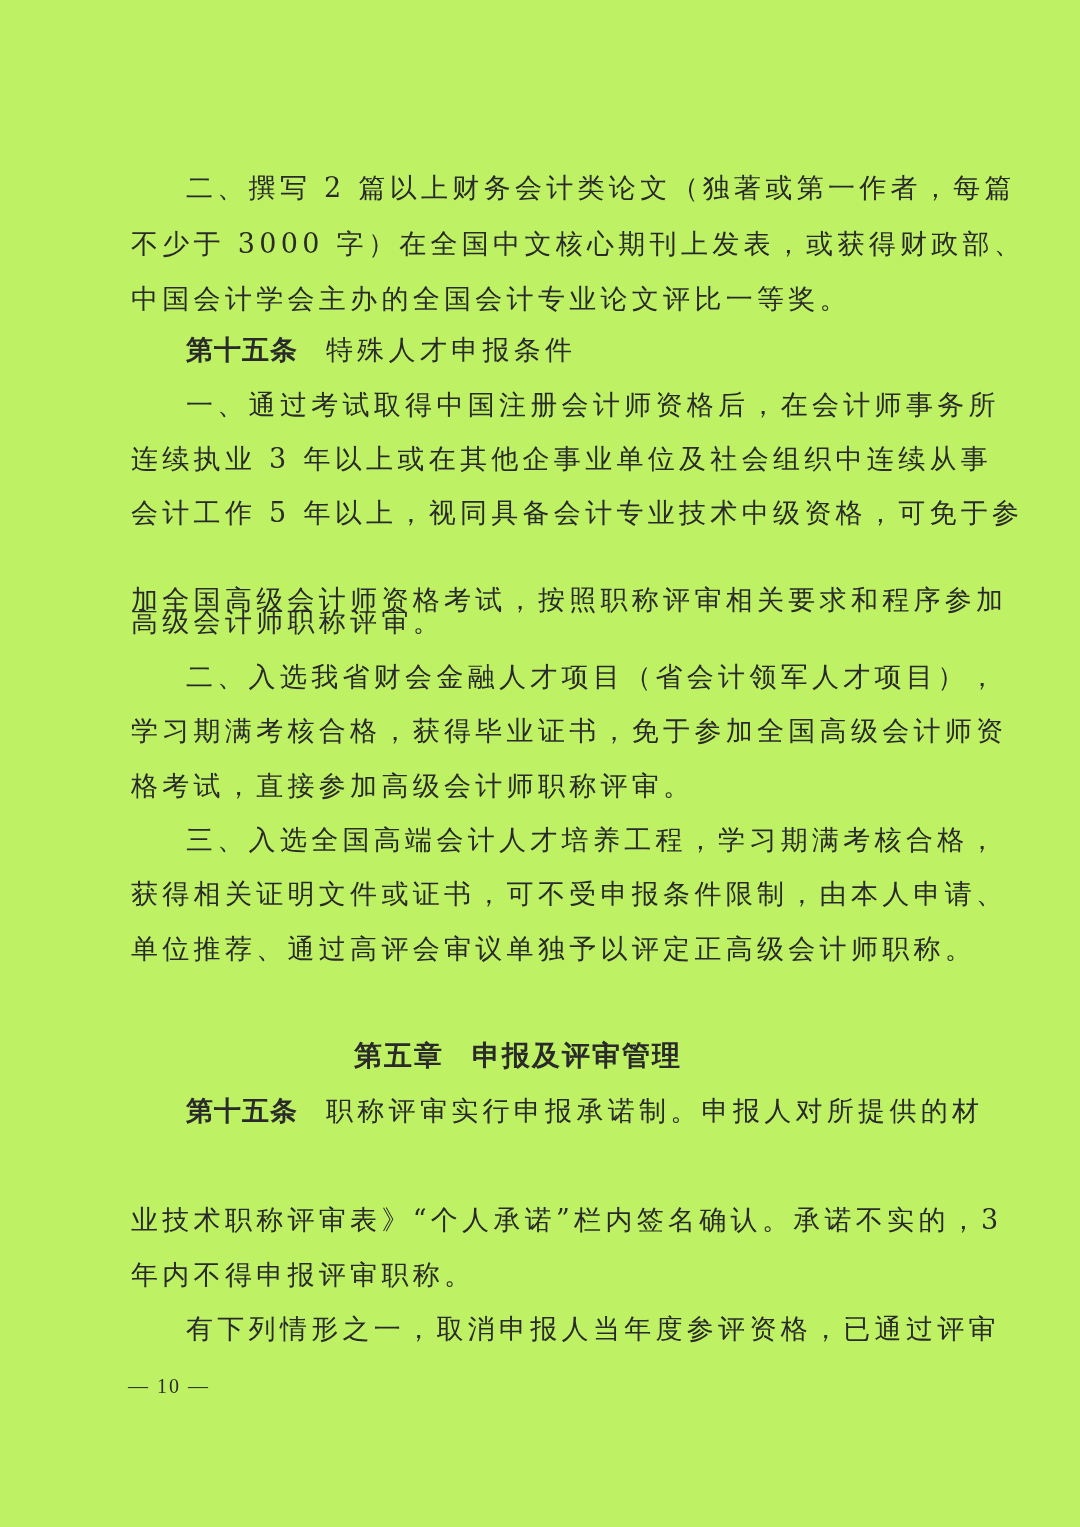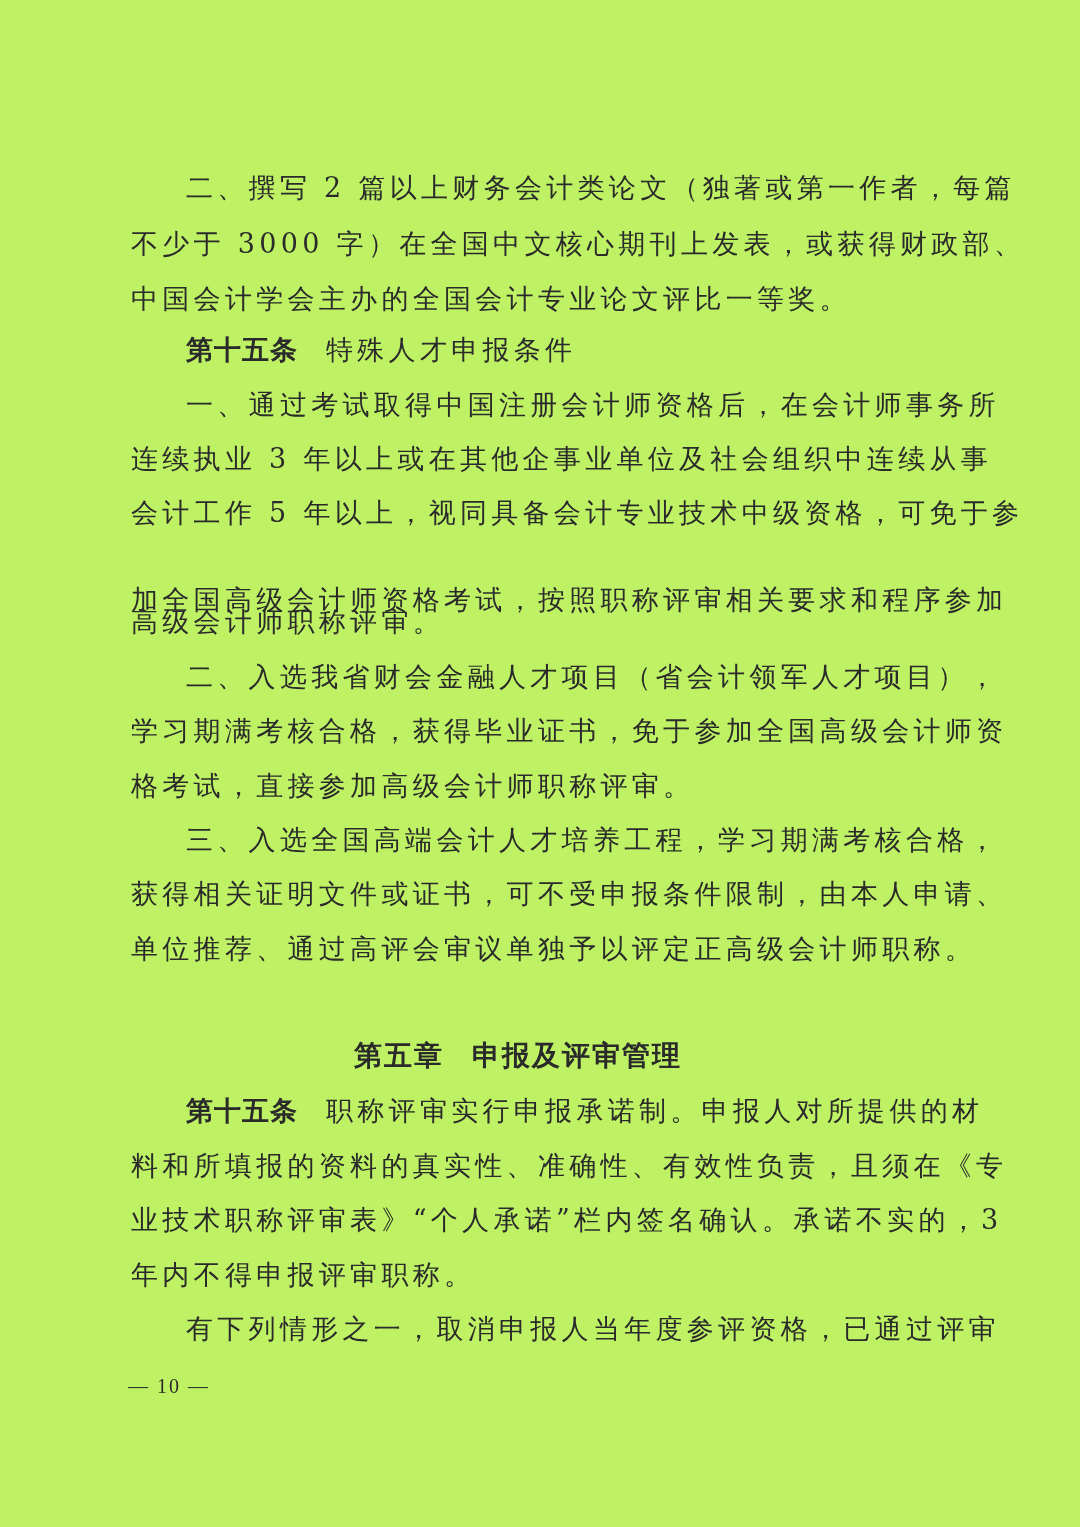--- a/index.html
+++ b/index.html
@@ -44,19 +44,18 @@
   <div class="line" style="top:876px">获得相关证明文件或证书，可不受申报条件限制，由本人申请、</div>
   <div class="line" style="top:931px">单位推荐、通过高评会审议单独予以评定正高级会计师职称。</div>
 
   <div class="chapter">
     <span>第五章</span><span class="gap"></span><span>申报及评审管理</span>
   </div>
 
   <div class="line indent" style="top:1093px">
     <span class="bold">第十五条</span><span class="gap"></span><span>职称评审实行申报承诺制。申报人对所提供的材</span>
   </div>
-  <div class="line" style="top:1148px">料和所填报的资料的真实性、准确性、有效性负责，且须在《专</div>
   <div class="line" style="top:1202px">业技术职称评审表》“个人承诺”栏内签名确认。承诺不实的，3</div>
   <div class="line" style="top:1257px">年内不得申报评审职称。</div>
   <div class="line indent" style="top:1311px">有下列情形之一，取消申报人当年度参评资格，已通过评审</div>
 
   <div class="pageno">— 10 —</div>
 </div>
 
 </body></html>

